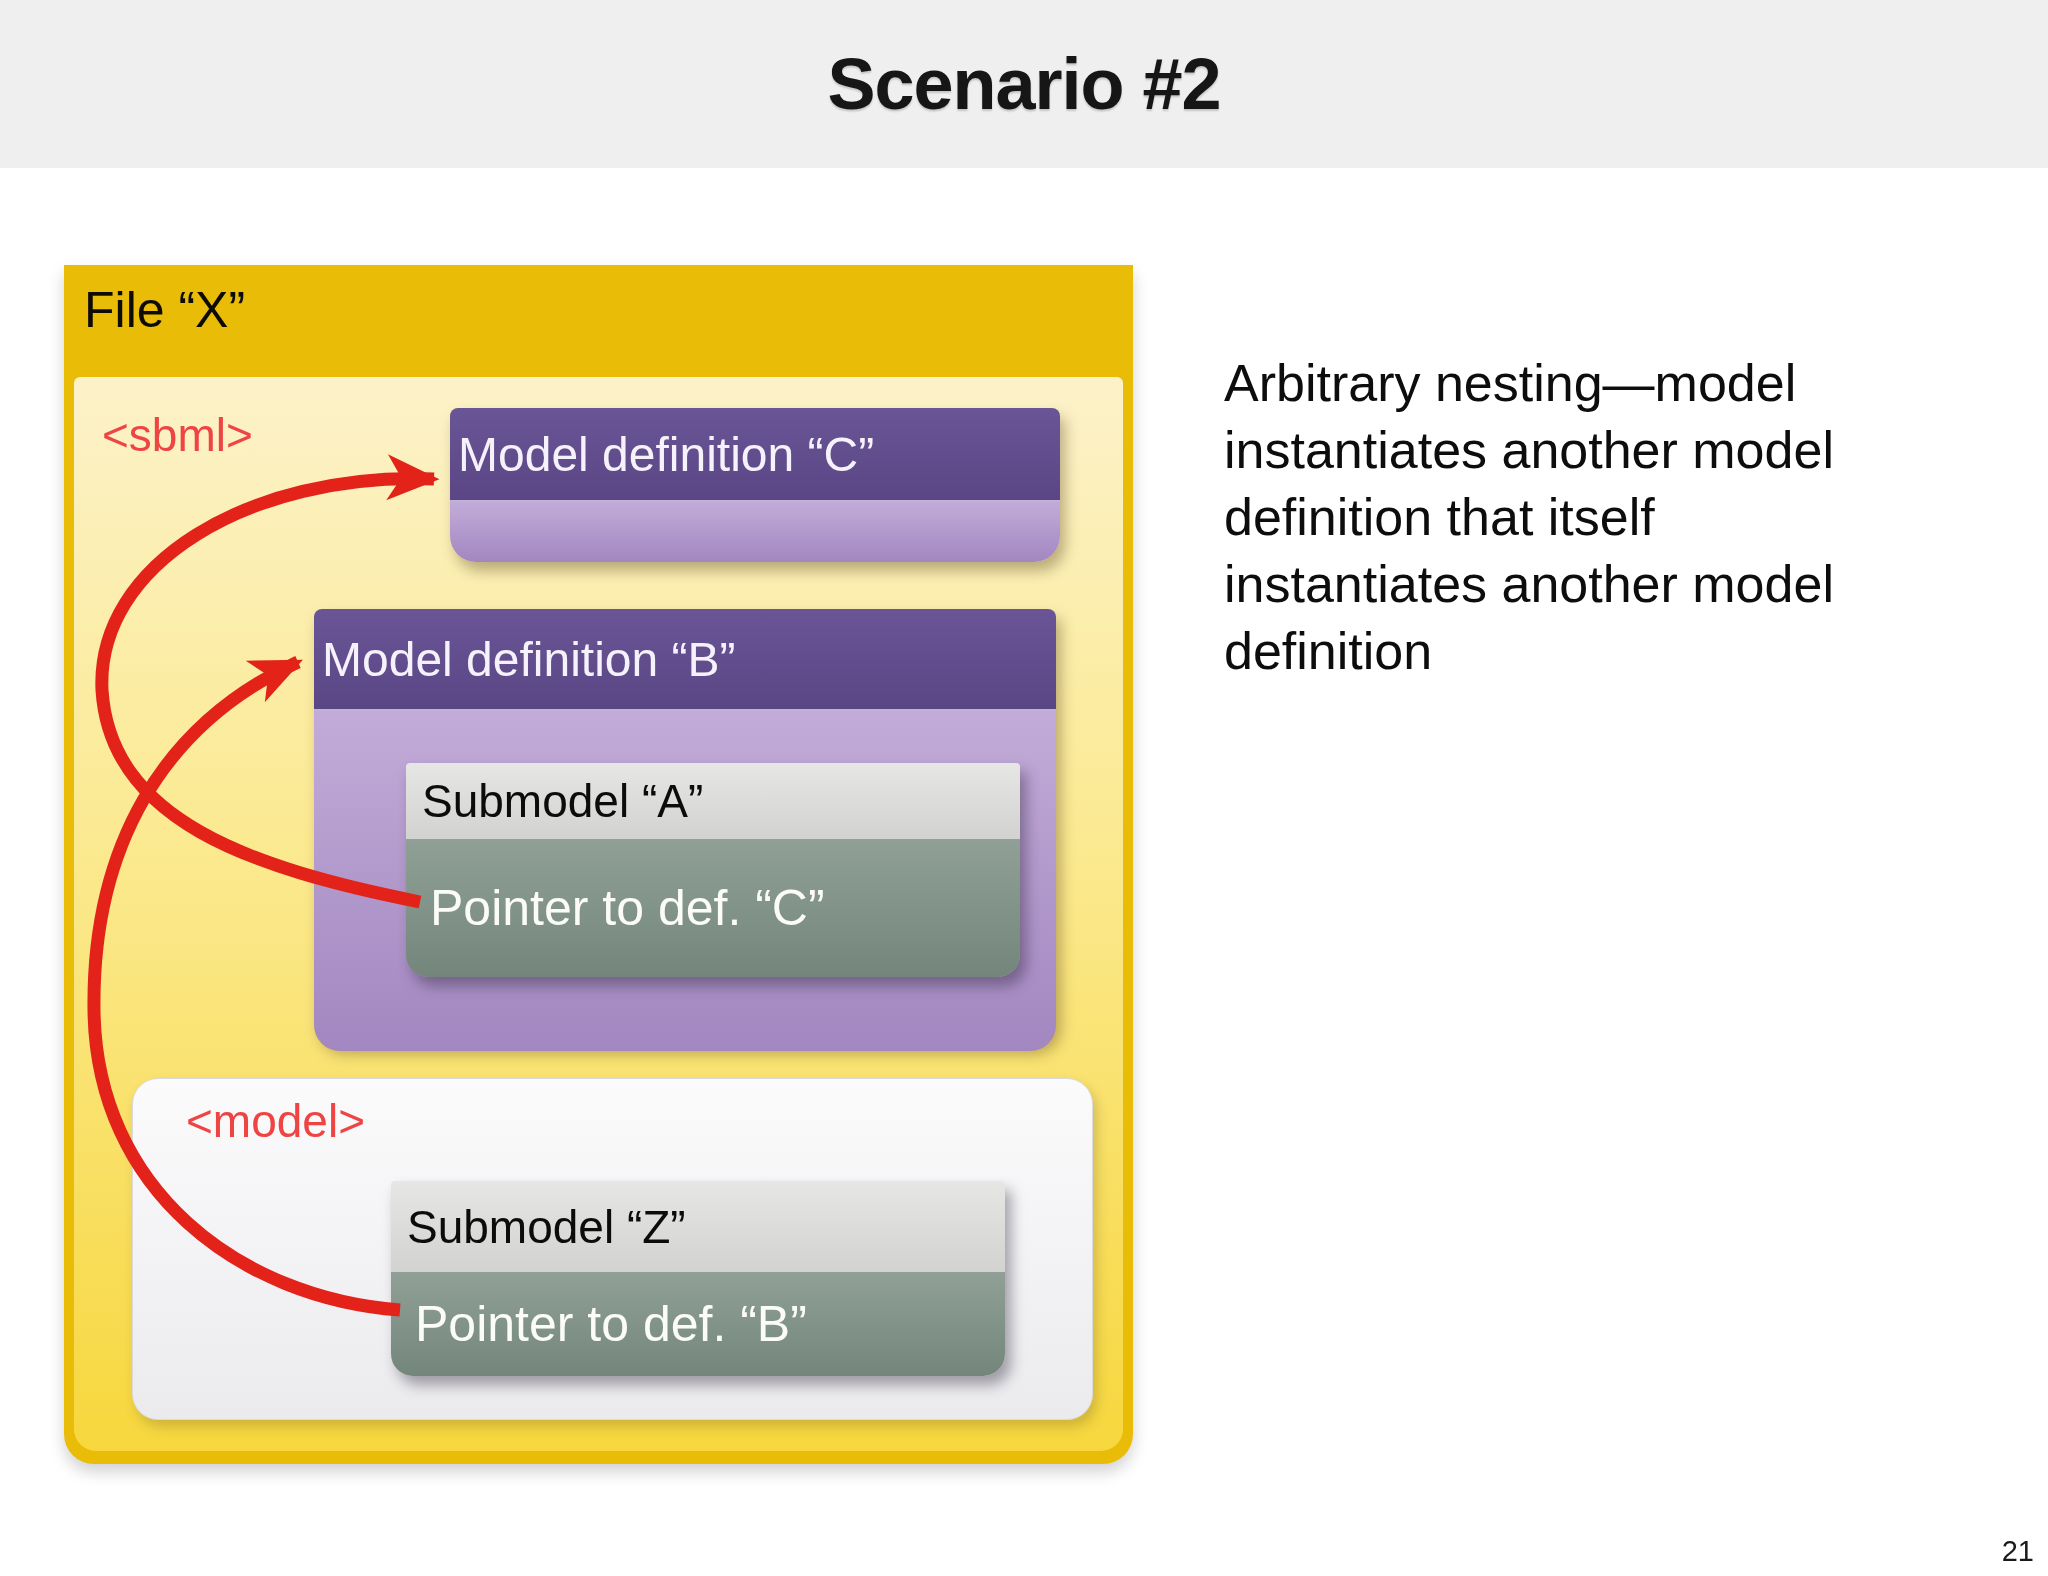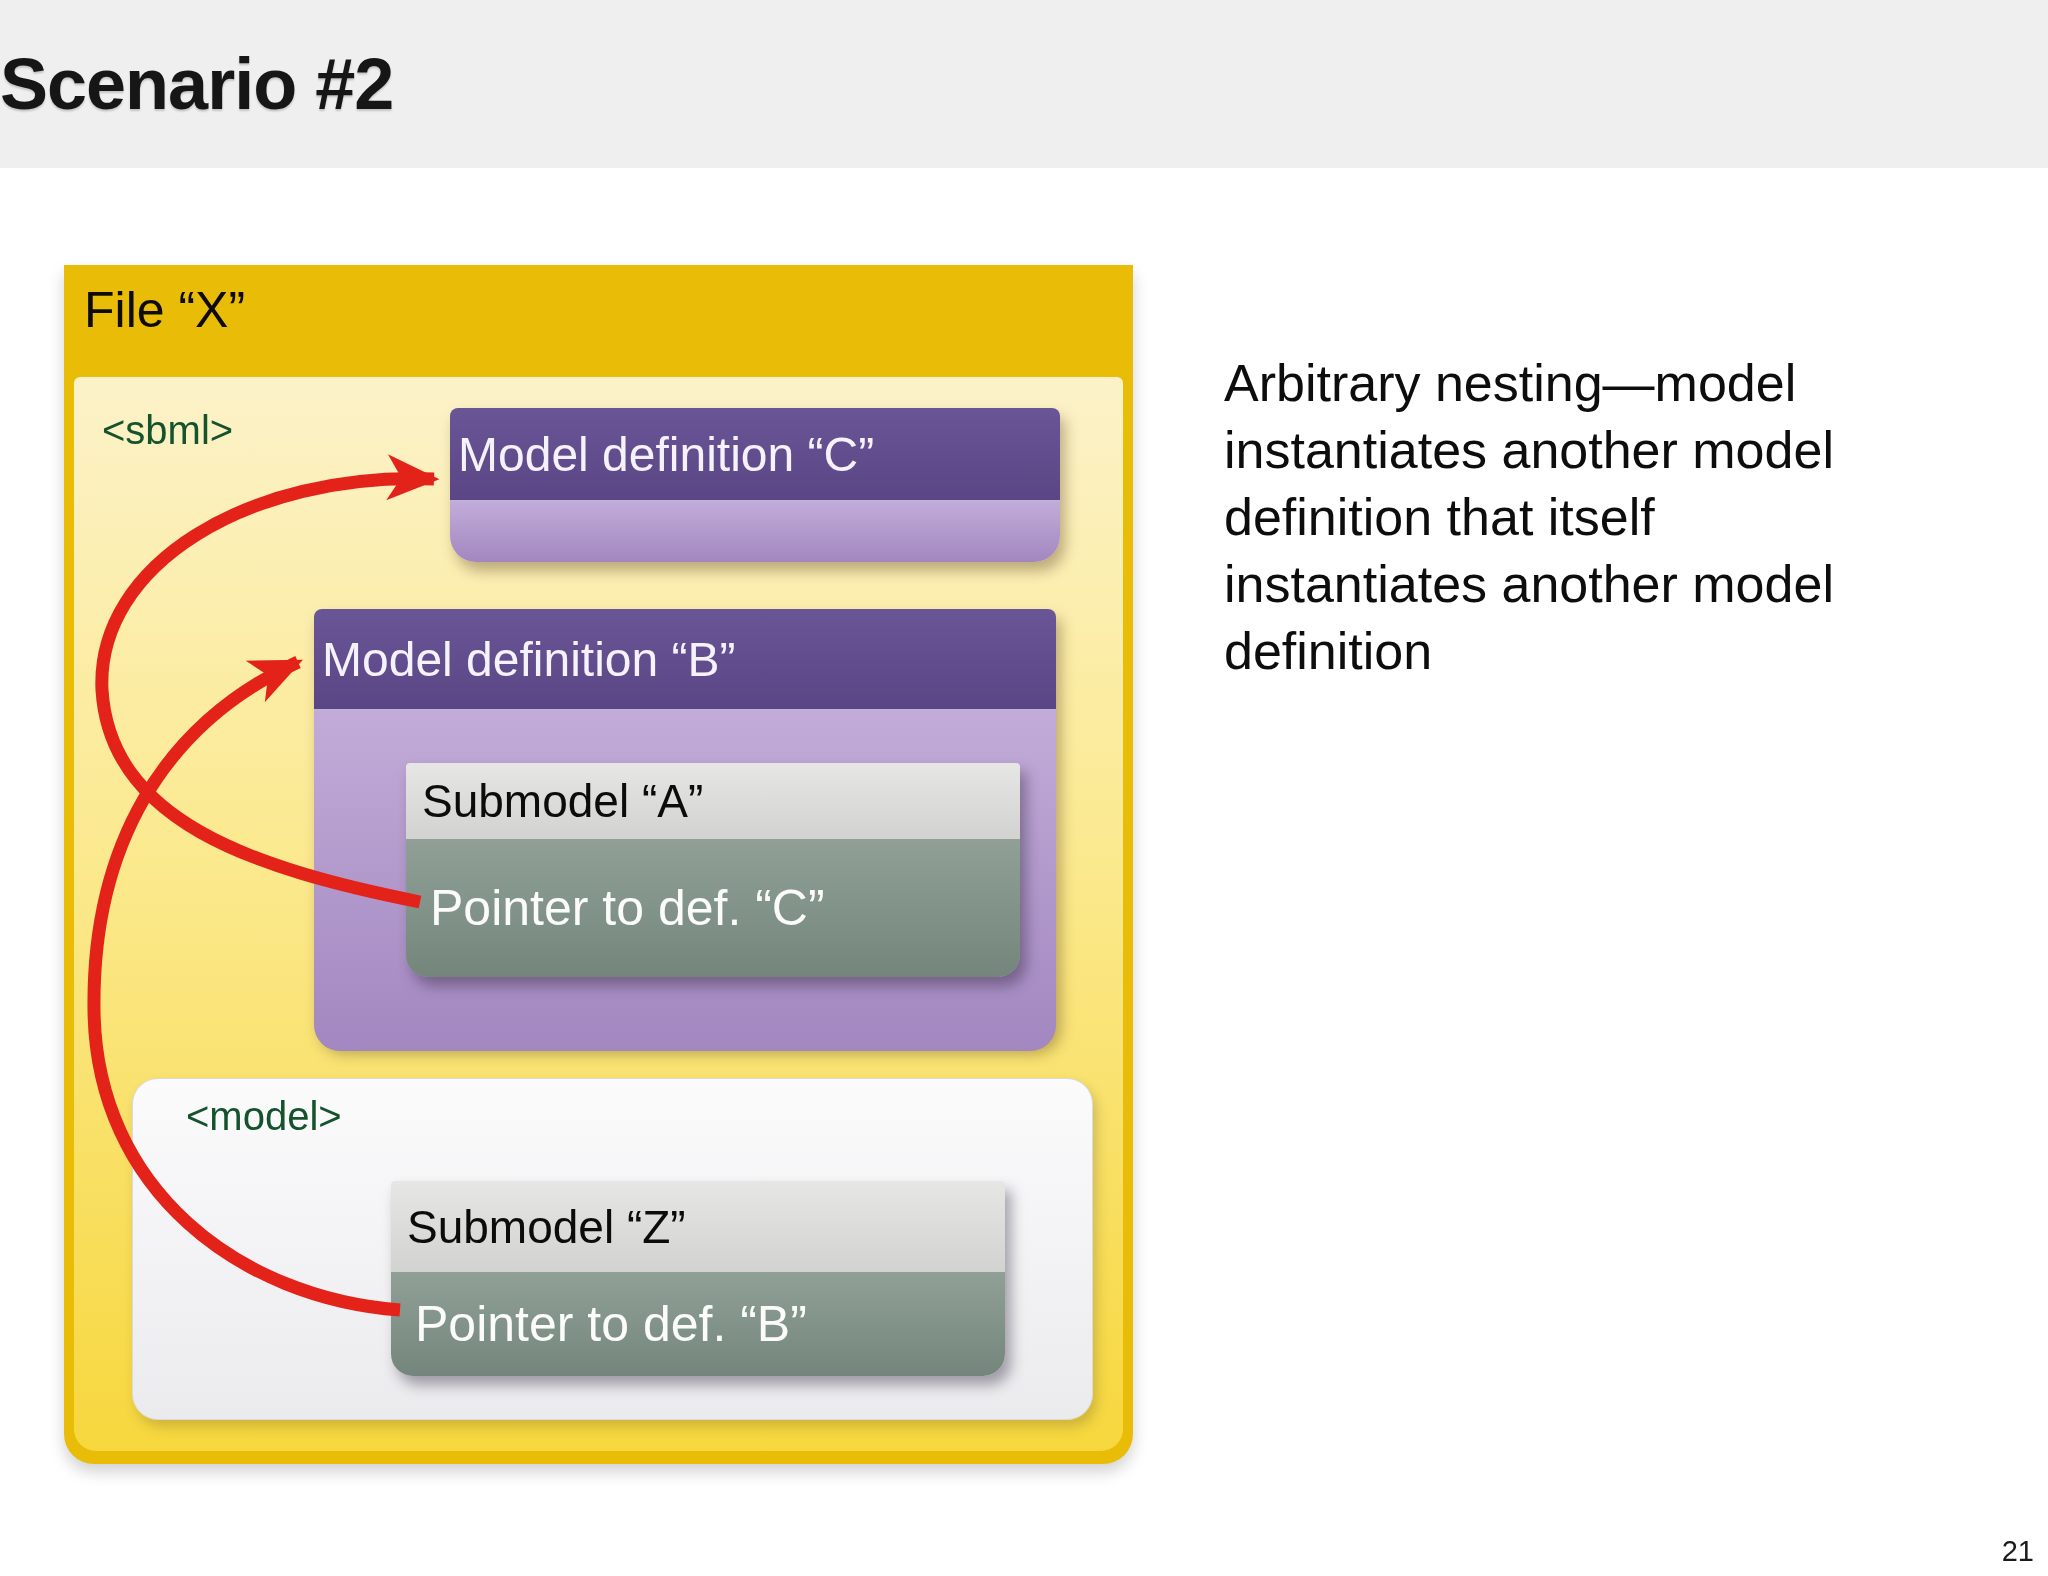--- a/index.html
+++ b/index.html
@@ -9,21 +9,21 @@
     background:#ffffff;
     position:relative;
     overflow:hidden;
   }
   .slide { position:absolute; inset:0; }
 
   
   .title-band {
     position:absolute; left:0; top:0; width:2048px; height:168px;
     background:#efeff0;
-    display:flex; align-items:center; justify-content:flex-start;
+    display:flex; align-items:center; justify-content:center;
   }
   .title-band h1 {
     font-size:72px; font-weight:bold; color:#161616; letter-spacing:-1px;
     text-shadow:0 2px 2px rgba(0,0,0,0.18);
   }
 
   
   .file-box {
     position:absolute; left:64px; top:265px; width:1069px; height:1199px;
     background:#e9bc08;
@@ -34,21 +34,21 @@
     position:absolute; left:20px; top:16px;
     font-size:50px; color:#0e0c02; font-weight:normal;
   }
   .inner-panel {
     position:absolute; left:10px; right:10px; top:112px; bottom:13px;
     background:linear-gradient(180deg, #fcf2c9 0%, #fbe98e 45%, #f7d73d 100%);
     border-radius:6px 6px 22px 22px;
   }
 
   .code-label {
-    position:absolute; font-size:40px; color:#14532d; white-space:nowrap;
+    position:absolute; font-size:46px; color:#ef4444; white-space:nowrap;
   }
   .sbml-label  { left:102px; top:408px; }
   .model-label { left:186px; top:1094px; }
 
   
   .def-box { position:absolute; border-radius:8px 8px 26px 26px;
     box-shadow:5px 9px 14px rgba(70,45,20,0.35); }
   .def-header {
     display:flex; align-items:center; padding-left:8px;
     background:linear-gradient(180deg,#6a5596 0%,#5a4685 100%);

